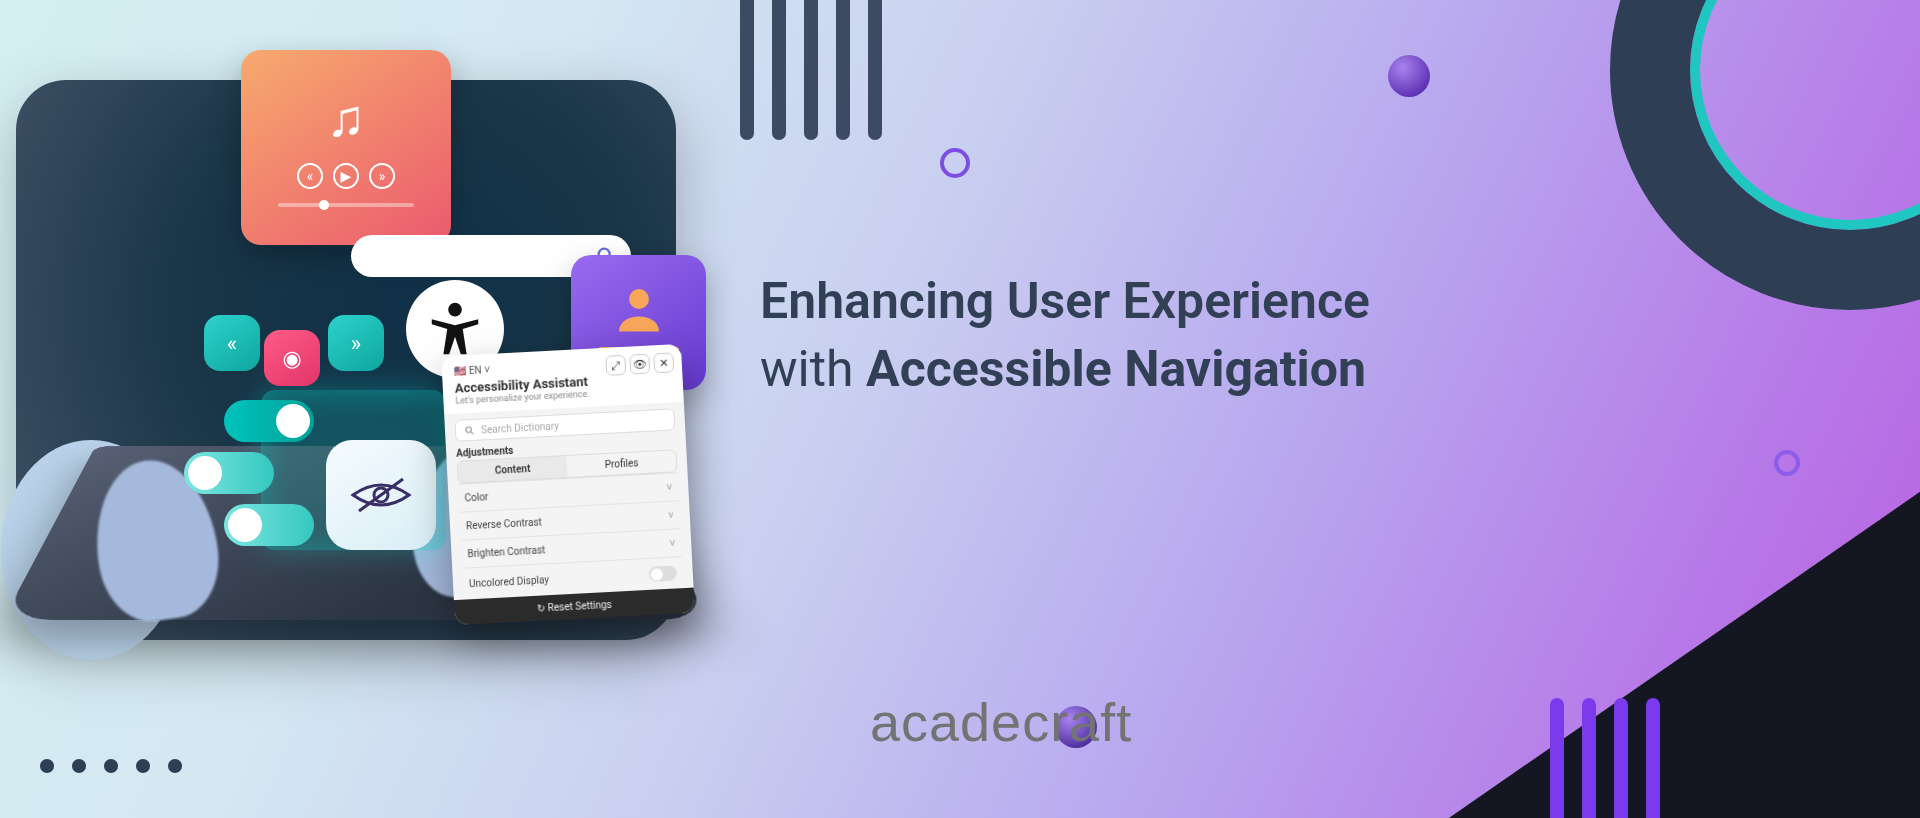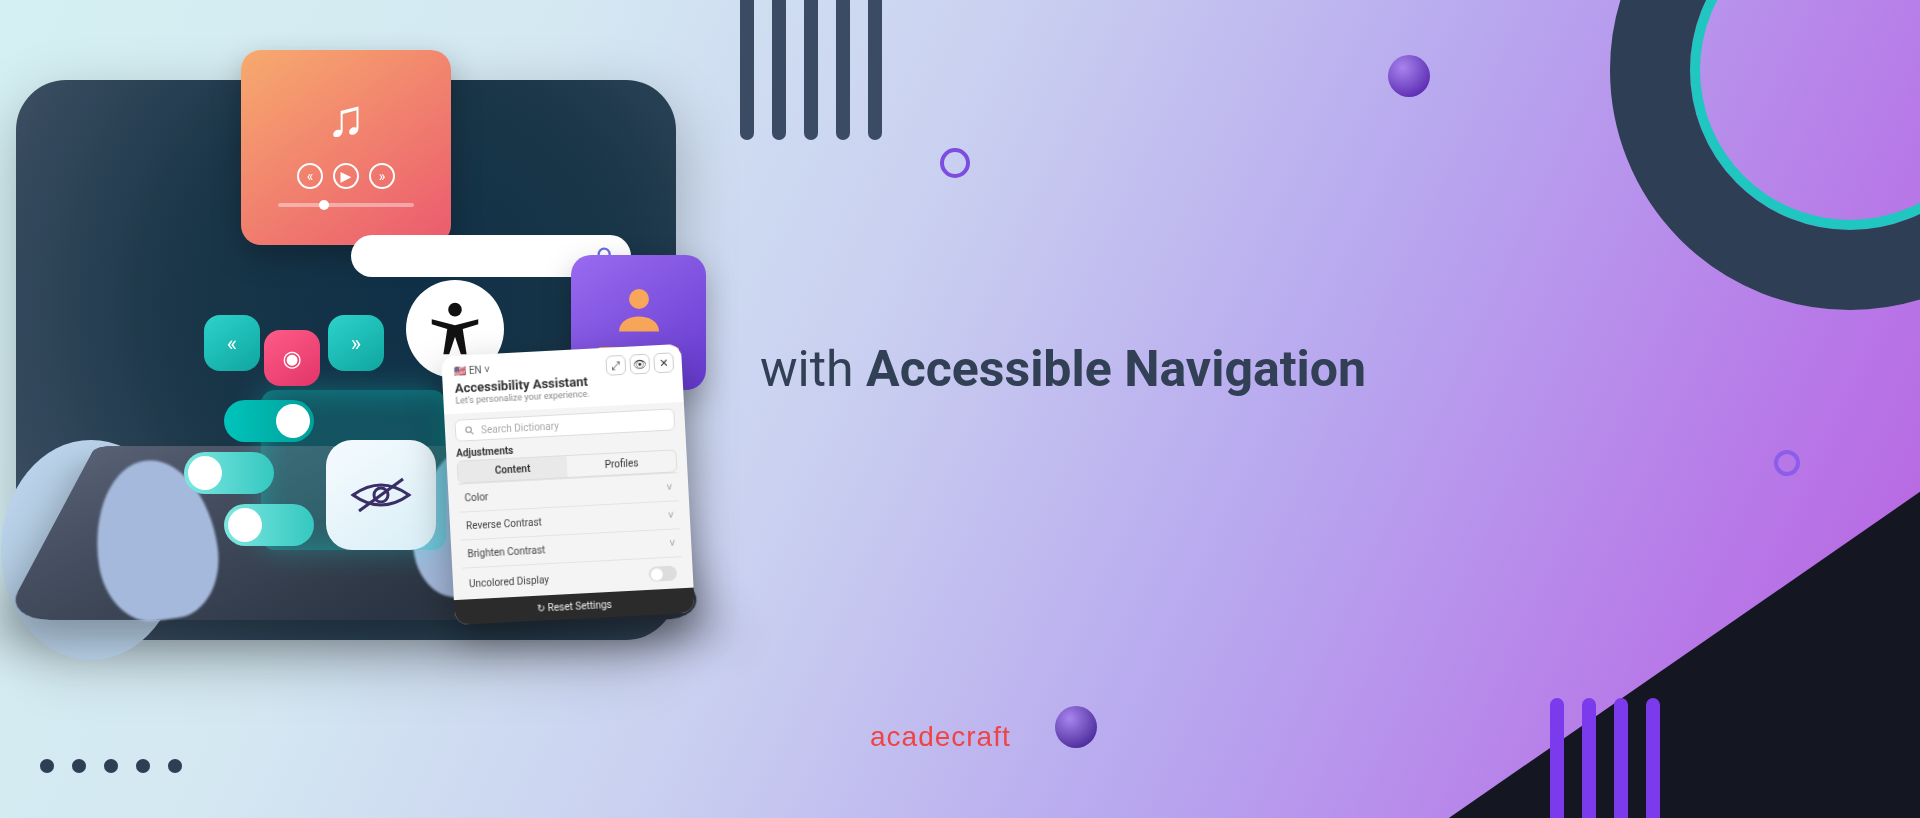--- a/index.html
+++ b/index.html
@@ -137,21 +137,21 @@
   
   .headline{
     position:absolute; top:268px; left:760px; right:80px;
     font-size:50px; line-height:1.35; color:#324056; font-weight:600;
   }
   .headline .with{font-weight:400;}
   .headline .bold{font-weight:700;}
 
   .brand{
     position:absolute; bottom:65px; left:870px;
-    font-size:28px; letter-spacing:1px; color:#ef4444; font-weight:500;
+    font-size:54px; letter-spacing:1px; color:#737373; font-weight:500;
     font-family:"Segoe UI", Arial, sans-serif;
   }
 </style>
 </head>
 <body>
 
 <div class="vbars top">
   <span></span>
     <span></span>
     <span></span>
@@ -278,18 +278,18 @@
       </div>
     <div class="row">
         <span>Uncolored Display</span>
         <div class="sw"></div>
       </div>
     <div class="reset">↻  Reset Settings</div>
   </div>
 </div>
 
 <div class="headline">
-  <br>
+  <span>Enhancing User Experience</span><br>
   <span class="with">with</span>
   <span class="bold">Accessible Navigation</span>
 </div>
 
 <div class="brand">acadecraft</div>
 
 </body></html>

